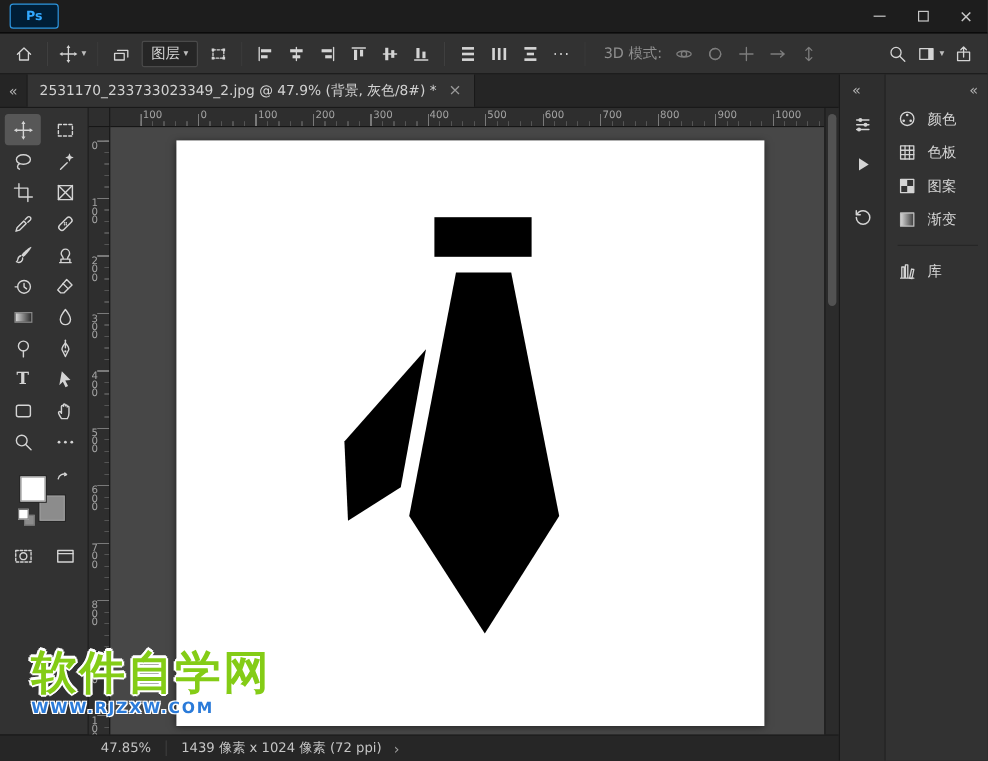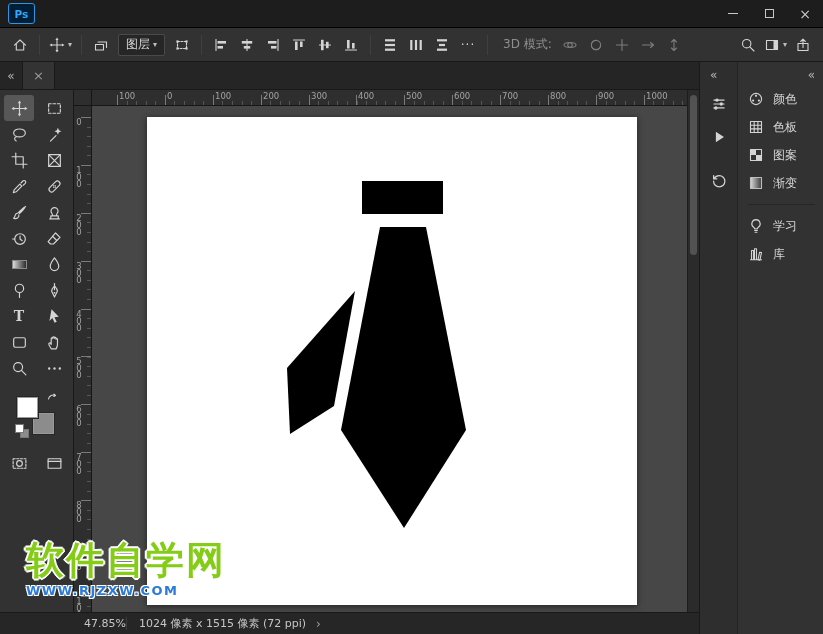--- a/index.html
+++ b/index.html
@@ -9,21 +9,21 @@
 
   
   .icon{display:block}
   .icon *{stroke:#d4d4d4;stroke-width:1.1;fill:none;stroke-linecap:round;stroke-linejoin:round}
   .icon .f{fill:#d4d4d4;stroke:none}
   .icon.grayed *{stroke:#7d7d7d}
   .caret{font-size:8px;color:#bdbdbd;margin-left:3px;line-height:1}
 
   
   .titlebar{height:28px;flex:0 0 28px;background:#1d1d1d;border-bottom:1px solid #000;display:flex;align-items:center}
-  .ps-logo{width:27px;height:21px;margin:0 10px 0 8px;background:#001e36;color:#31a8ff;border:1px solid #2d96e0;border-radius:3px;font-size:10.5px;font-weight:bold;display:flex;align-items:center;justify-content:center}
+  .ps-logo{width:41px;height:21px;margin:0 10px 0 8px;background:#001e36;color:#31a8ff;border:1px solid #2d96e0;border-radius:3px;font-size:10.5px;font-weight:bold;display:flex;align-items:center;justify-content:center}
   .menus{display:flex}
   .menu{padding:0 8px;line-height:27px;font-size:12px;color:#dadada;white-space:nowrap}
   .win-controls{margin-left:auto;display:flex}
   .win-btn{width:36px;height:27px;display:flex;align-items:center;justify-content:center;color:#c8c8c8;font-size:14px}
   .min-glyph{display:block;width:10px;border-top:1.5px solid #c8c8c8}
   .max-glyph{display:block;width:9px;height:9px;border:1px solid #c8c8c8}
 
   
   .options-bar{height:34px;flex:0 0 34px;background:#323232;border-bottom:1px solid #191919;display:flex;align-items:center;padding:0 8px;gap:2px}
   .ob-btn{height:26px;min-width:24px;display:flex;align-items:center;justify-content:center;border-radius:2px;padding:0 2px}
@@ -86,21 +86,21 @@
   .vl6{top:300px}.vl7{top:348px}.vl8{top:396px}.vl9{top:444px}.vl10{top:492px}
   .canvas{position:relative;background:#474747;overflow:hidden}
   .document{position:absolute;left:55px;top:11px;width:490px;height:488px;background:#ffffff;box-shadow:0 1px 6px rgba(0,0,0,.55)}
 
   
   .v-scrollbar{width:12px;flex:0 0 12px;background:#2b2b2b;border-left:1px solid #1d1d1d;position:relative}
   .v-scrollbar .thumb{position:absolute;left:2px;right:2px;top:5px;height:160px;background:#525252;border-radius:5px}
 
   
   .status-bar{height:22px;flex:0 0 22px;background:#262626;border-top:1px solid #191919;display:flex;align-items:center;font-size:11px;color:#c6c6c6;white-space:nowrap}
-  .status-zoom{margin-left:84px;border-right:1px solid #3c3c3c}
+  .status-zoom{margin-left:84px;padding-right:12px;border-right:1px solid #3c3c3c}
   .status-info{margin-left:12px}
   .status-expand{margin-left:10px;color:#9f9f9f;font-size:12px}
 
   
   .right-dock{width:124px;flex:0 0 124px;display:flex;background:#323232;border-left:1px solid #191919}
   .dock-strip{width:38px;flex:0 0 38px;background:#2e2e2e;border-right:1px solid #232323;display:flex;flex-direction:column;align-items:center;padding-top:3px}
   .strip-collapse{height:20px;color:#b5b5b5;display:flex;align-items:center;font-size:12px;align-self:flex-start;padding-left:10px}
   .strip-btn{width:30px;height:28px;display:flex;align-items:center;justify-content:center;border-radius:3px;margin-top:5px}
   .strip-btn .icon{width:18px;height:18px}
   .strip-gap{margin-top:16px}
@@ -285,20 +285,21 @@
         </svg>
     </span>
   </div>
 
   <div class="app-body">
     <div class="work-col">
 
       <div class="tab-bar">
         <span class="tab-collapse">«</span>
         <div class="tab">
+          <span class="tab-title">2531170_233733023349_2.jpg @ 47.9% (背景, 灰色/8#) *</span>
           <span class="tab-close">×</span>
         </div>
       </div>
 
       <div class="work-row">
 
         <div class="tool-panel">
           <div class="tools-grid">
             <div class="tool selected">
               <svg class="icon" viewBox="0 0 16 16">
@@ -497,21 +498,21 @@
           </div>
         </div>
 
         <div class="v-scrollbar">
           <div class="thumb"></div>
         </div>
       </div>
 
       <div class="status-bar">
         <span class="status-zoom">47.85%</span>
-        <span class="status-info">1024 像素 x 1515 像素 (72 ppi)</span>
+        <span class="status-info">1439 像素 x 1024 像素 (72 ppi)</span>
         <span class="status-expand">›</span>
       </div>
     </div>
 
     <div class="right-dock">
       <div class="dock-strip">
         <span class="strip-collapse">«</span>
         <span class="strip-btn">
           <svg class="icon" viewBox="0 0 16 16">
               <path d="M3.5 4.5h9M3.5 8h9M3.5 11.5h9"></path>
@@ -565,27 +566,20 @@
                   <stop offset="1" stop-color="#3a3a3a"></stop>
                 </linearGradient>
               </defs>
               <rect x="2.5" y="2.5" width="11" height="11" style="fill:url(#gp);stroke:#bdbdbd"></rect>
             </svg>
           <span>渐变</span>
         </div>
         <div class="panel-sep"></div>
         <div class="panel-item">
           <svg class="icon" viewBox="0 0 16 16">
-              <path d="M8 1.6a4.2 4.2 0 00-2.3 7.7c.5.3.8.9.8 1.5h3c0-.6.3-1.2.8-1.5A4.2 4.2 0 008 1.6z"></path>
-              <path d="M6.7 12.4h2.6M7.1 14.2h1.8"></path>
-            </svg>
-          <span>学习</span>
-        </div>
-        <div class="panel-item">
-          <svg class="icon" viewBox="0 0 16 16">
               <path d="M2.5 13.8h11M3.5 13.8V4.5h2v9.3M6.5 13.8V2.8h2v11"></path>
               <path d="M10 13.8l1.6-7.6 1.9.4-1.6 7.6z"></path>
             </svg>
           <span>库</span>
         </div>
       </div>
     </div>
   </div>
 
   <div class="watermark">

